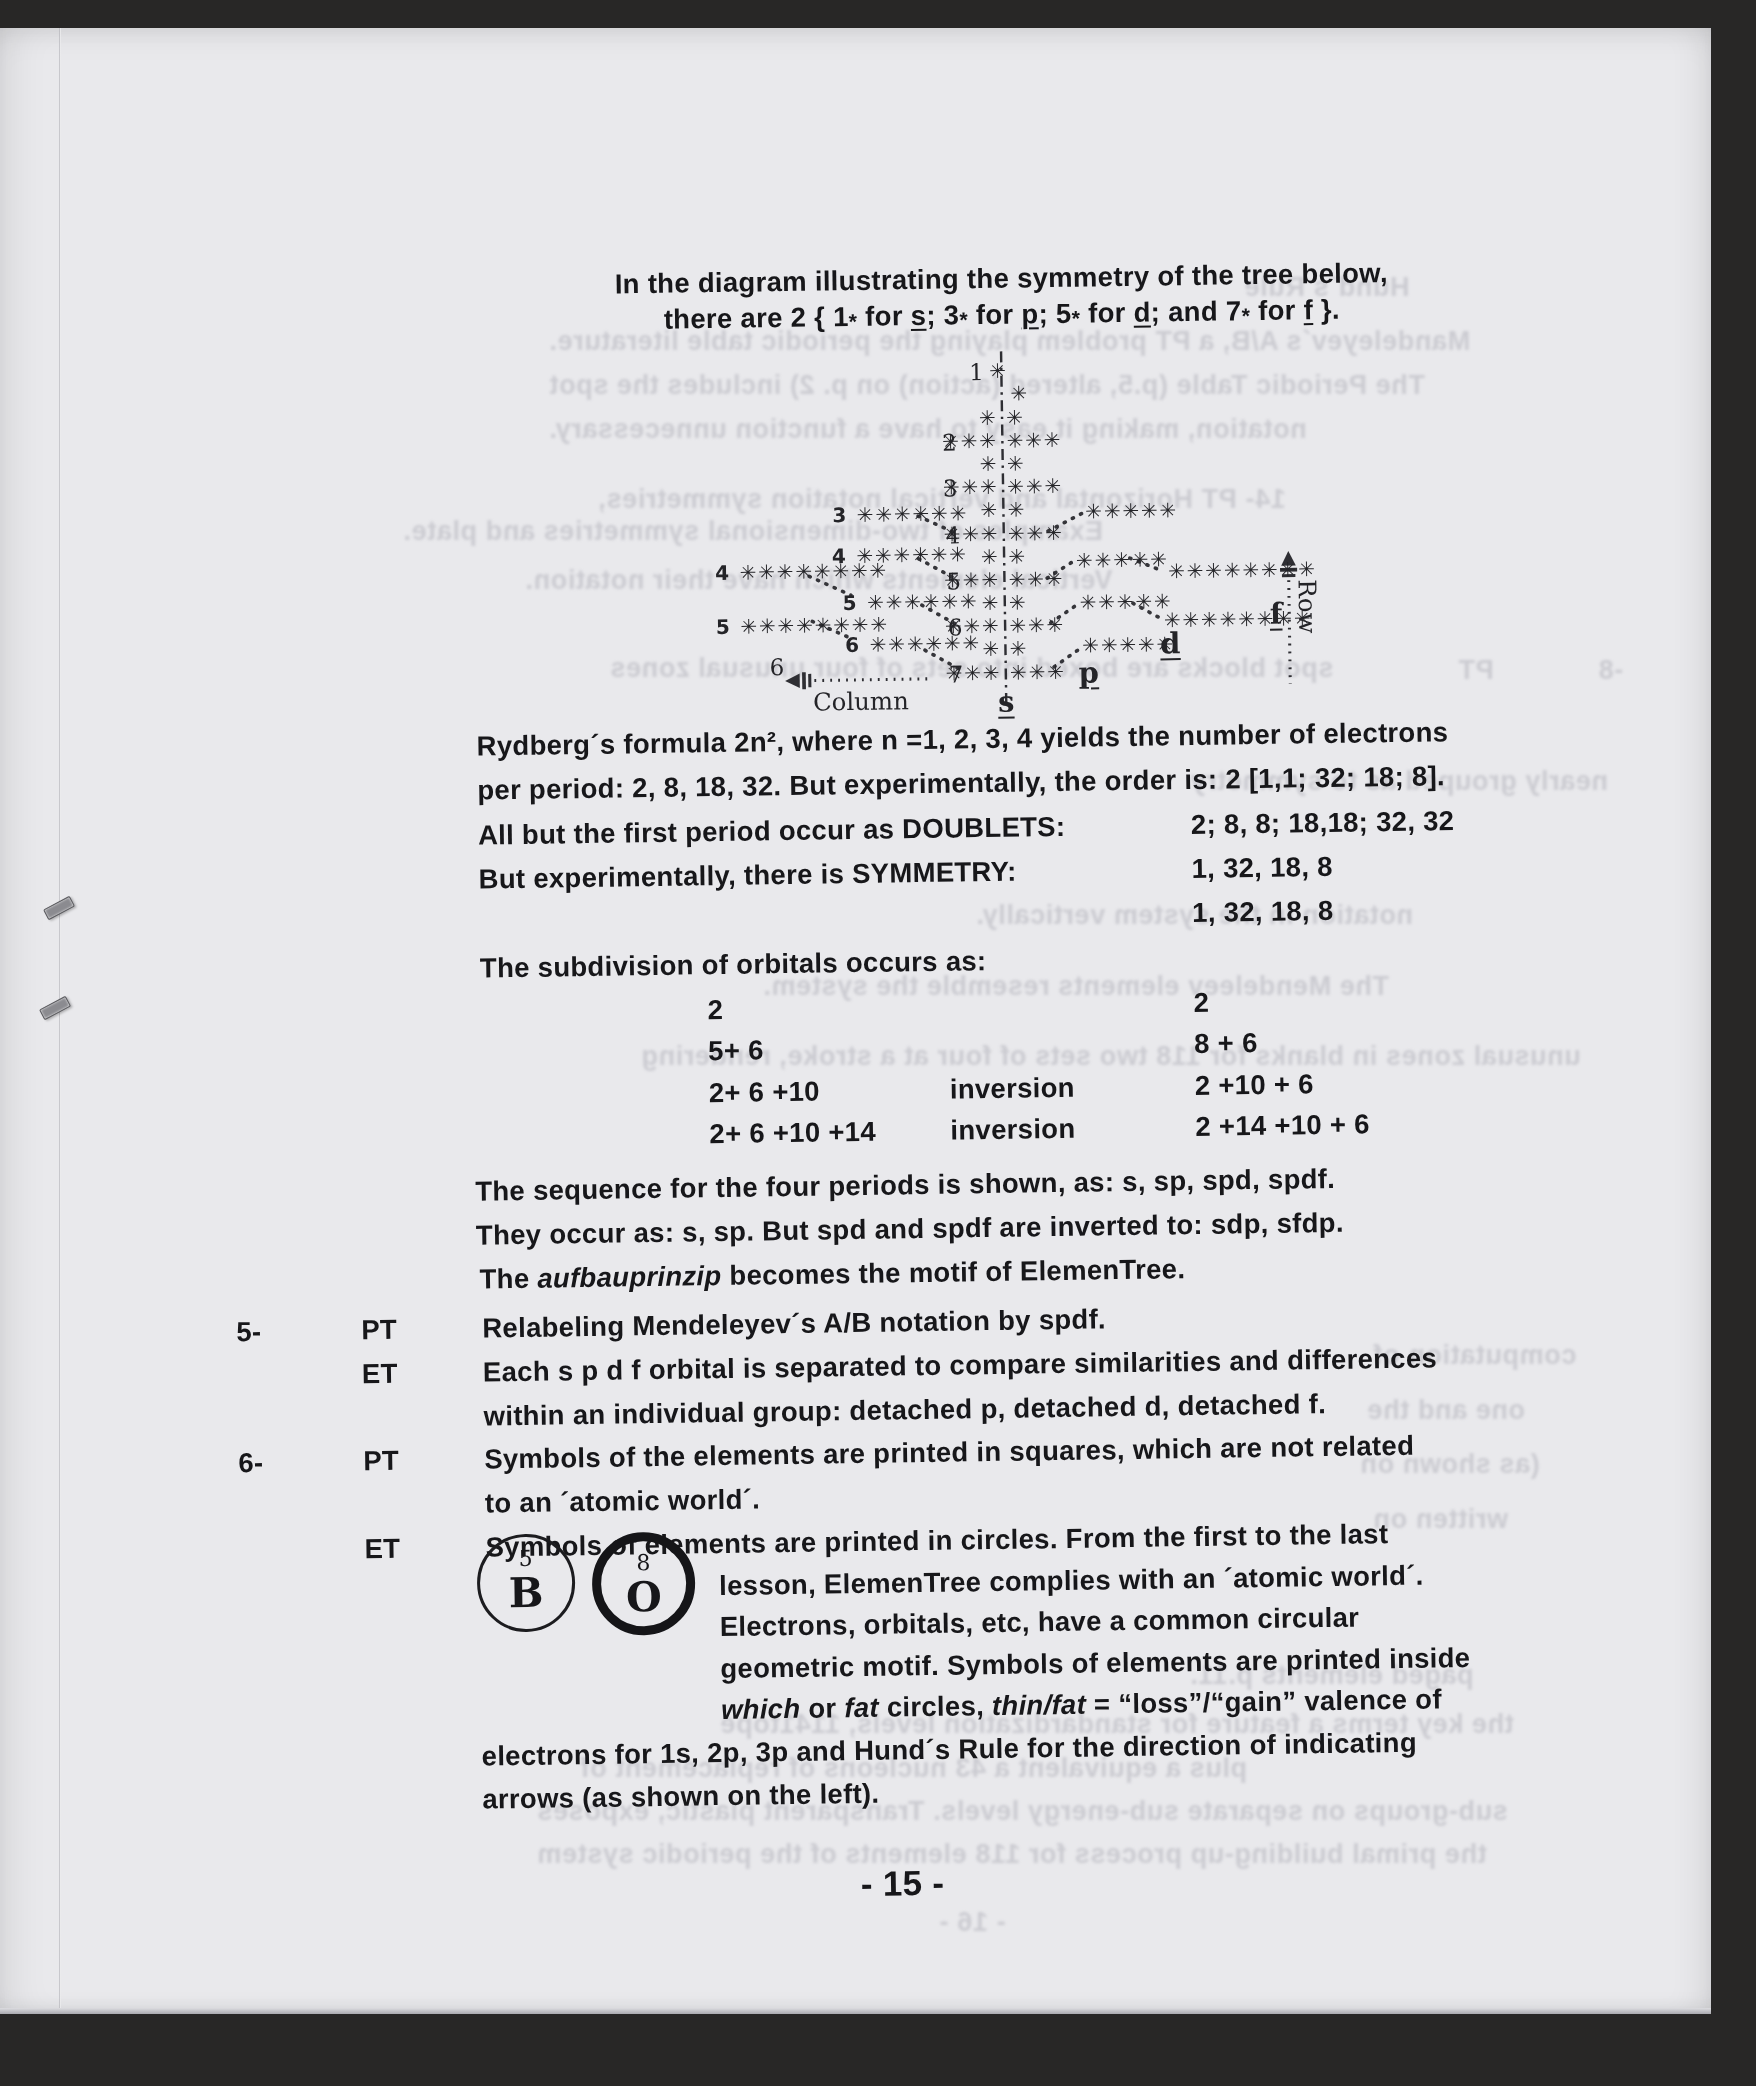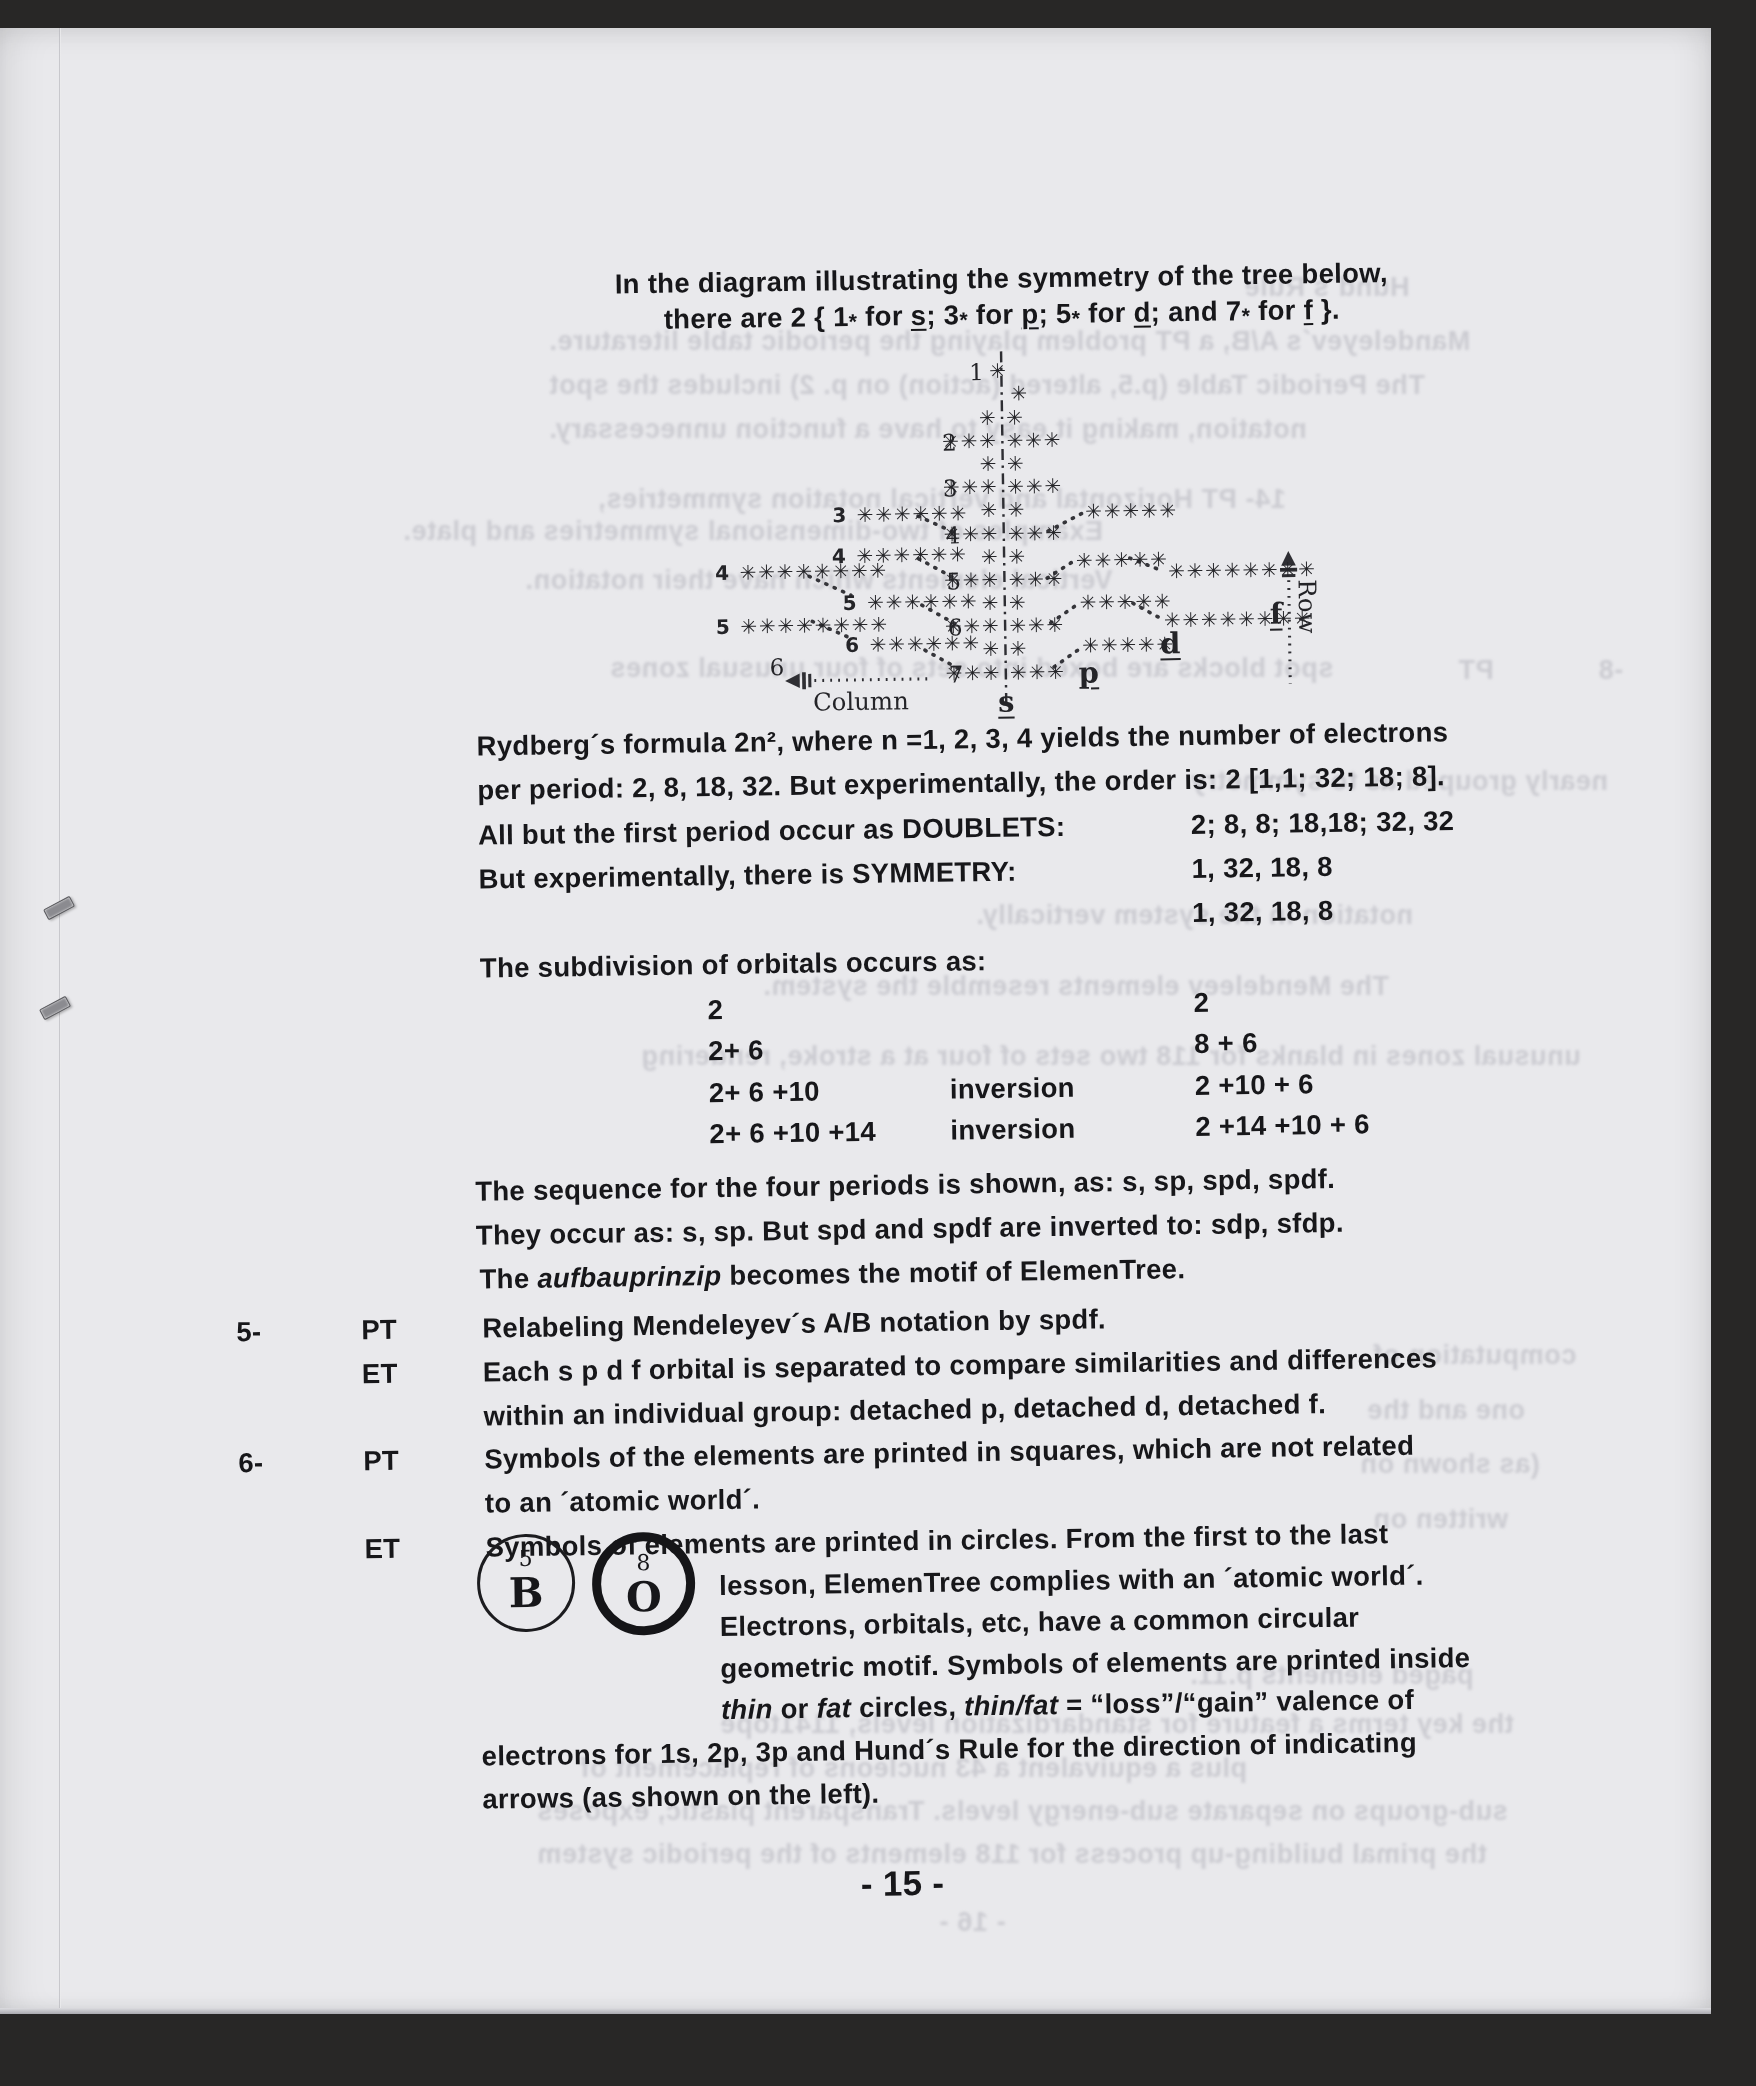--- a/index.html
+++ b/index.html
@@ -167,21 +167,21 @@
       <div class="txt" style="left:481px;top:786px;">All but the first period occur as DOUBLETS:</div>
       <div class="txt" style="left:1194px;top:786px;">2; 8, 8; 18,18; 32, 32</div>
       <div class="txt" style="left:481px;top:830px;">But experimentally, there is SYMMETRY:</div>
       <div class="txt" style="left:1194px;top:830px;">1, 32, 18, 8</div>
       <div class="txt" style="left:1194px;top:874px;">1, 32, 18, 8</div>
 
       <div class="txt" style="left:481px;top:919px;">The subdivision of orbitals occurs as:</div>
       <div>
         <div class="txt" style="left:708px;top:964px;">2</div>
         <div class="txt" style="left:1194px;top:964px;">2</div>
-        <div class="txt" style="left:708px;top:1005px;">2+ 6</div>
+        <div class="txt" style="left:708px;top:1005px;">5+ 6</div>
         <div class="txt" style="left:1194px;top:1005px;">8 + 6</div>
         <div class="txt" style="left:708px;top:1047px;">2+ 6 +10</div>
         <div class="txt" style="left:949px;top:1047px;">inversion</div>
         <div class="txt" style="left:1194px;top:1047px;">2 +10 + 6</div>
         <div class="txt" style="left:708px;top:1088px;">2+ 6 +10 +14</div>
         <div class="txt" style="left:949px;top:1088px;">inversion</div>
         <div class="txt" style="left:1194px;top:1088px;">2 +14 +10 + 6</div>
       </div>
 
       <div class="txt" style="left:473px;top:1142px;">The sequence for the four periods is shown, as: s, sp, spd, spdf.</div>
@@ -207,21 +207,21 @@
         <div class="csym">B</div>
       </div>
       <div class="elem-circle fat" style="left:584px;top:1501px;">
         <div class="cnum">8</div>
         <div class="csym">O</div>
       </div>
 
       <div class="txt" style="left:711px;top:1540px;">lesson, ElemenTree complies with an ´atomic world´.</div>
       <div class="txt" style="left:711px;top:1581px;">Electrons, orbitals, etc, have a common circular</div>
       <div class="txt" style="left:711px;top:1623px;">geometric motif. Symbols of elements are printed inside</div>
-      <div class="txt" style="left:711px;top:1664px;"><span class="seg-i">thin</span><span> or </span><span class="seg-i">fat</span><span> circles, </span><span class="seg-i">thin/fat</span><span> = “loss”/“gain” valence of</span></div>
+      <div class="txt" style="left:711px;top:1664px;"><span class="seg-i">which</span><span> or </span><span class="seg-i">fat</span><span> circles, </span><span class="seg-i">thin/fat</span><span> = “loss”/“gain” valence of</span></div>
       <div class="txt" style="left:471px;top:1707px;">electrons for 1s, 2p, 3p and Hund´s Rule for the direction of indicating</div>
       <div class="txt" style="left:471px;top:1750px;">arrows (as shown  on the left).</div>
 
       <div class="txt ctr" style="left:756px;top:1836px;width:268px;font-size:35px;">- 15 -</div>
     </div>
 
     <div class="crease"></div>
     <div class="staple" style="left:44px;top:874px;"></div>
     <div class="staple" style="left:40px;top:974px;"></div>
 

